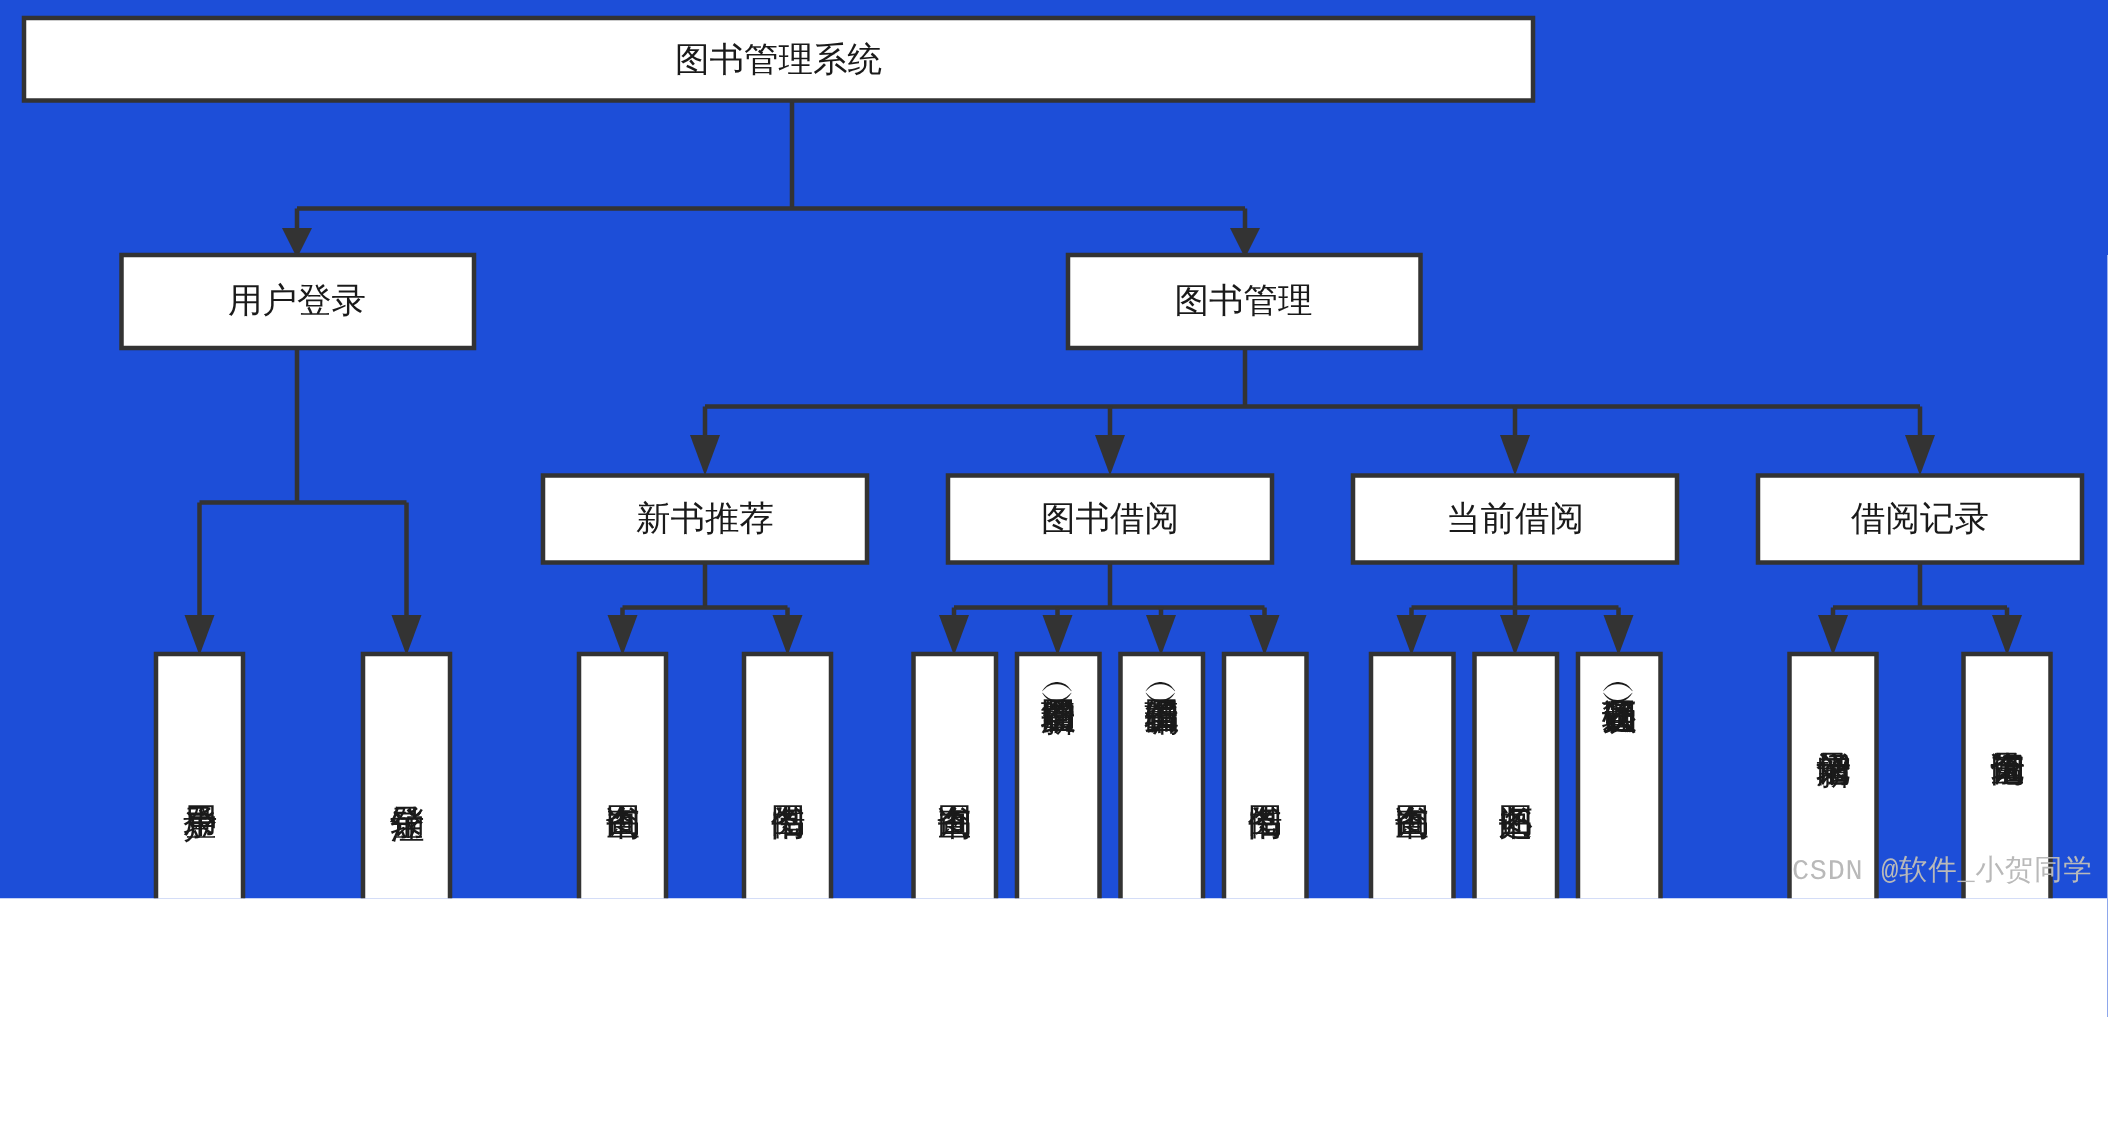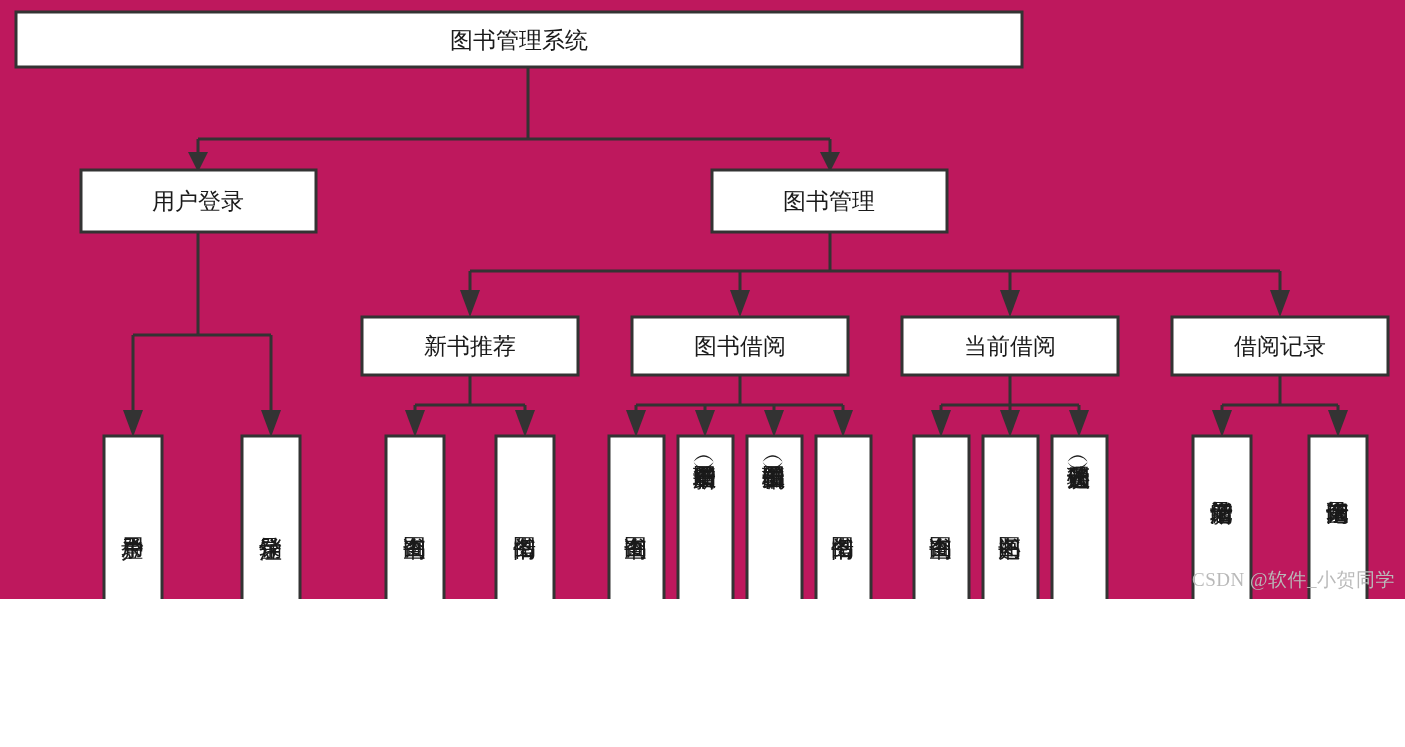--- a/index.html
+++ b/index.html
@@ -7,21 +7,21 @@
     padding: 0;
     background: #ffffff;
   }
   body {
     font-family: "DejaVu Sans", "Liberation Sans", sans-serif;
   }
   #diagram-root {
     position: relative;
     width: 1405px;
     height: 599px;
-    background: #be185d;
+    background: #1d4ed8;
     overflow: hidden;
   }
   svg#flow {
     position: absolute;
     left: 0;
     top: 0;
     width: 1405px;
     height: 747px;
     display: block;
   }
@@ -49,21 +49,21 @@
   .node-label-vert {
     fill: #1a1a1a;
     font-family: "DejaVu Sans", "Liberation Sans", sans-serif;
     font-size: 23px;
     text-anchor: middle;
   }
   .watermark {
     position: absolute;
     right: 10px;
     bottom: 6px;
-    font-family: Liberation Serif, serif;
+    font-family: Liberation Mono, monospace;
     font-size: 19px;
     color: #b9b9b9;
     white-space: nowrap;
     letter-spacing: 0.5px;
   }
 </style>
 </head>
 <body>
 
 <div id="diagram-root">

